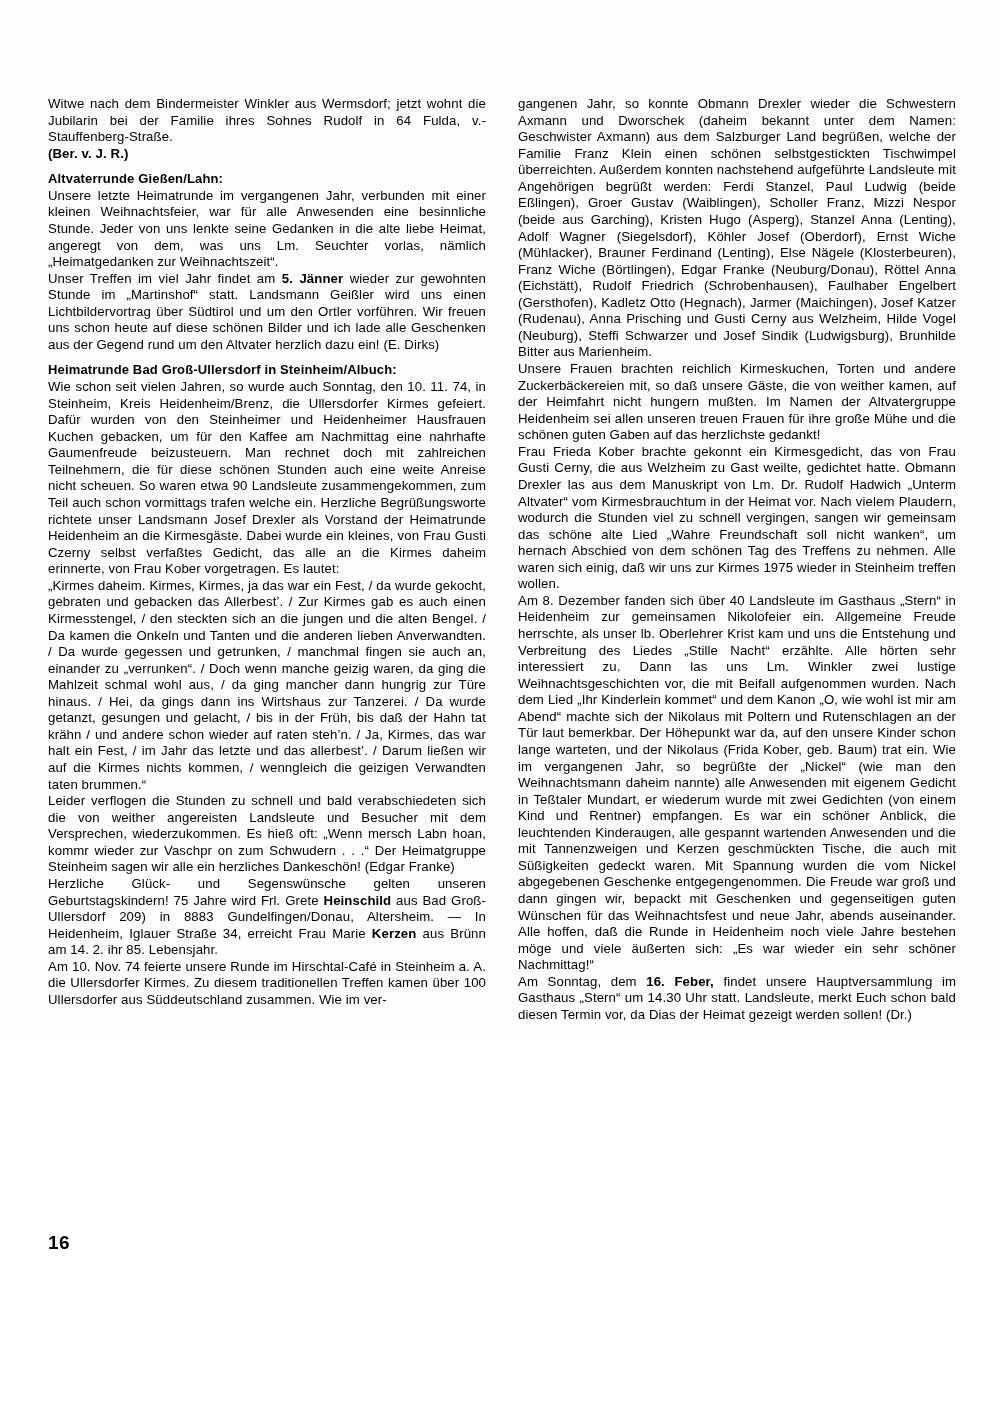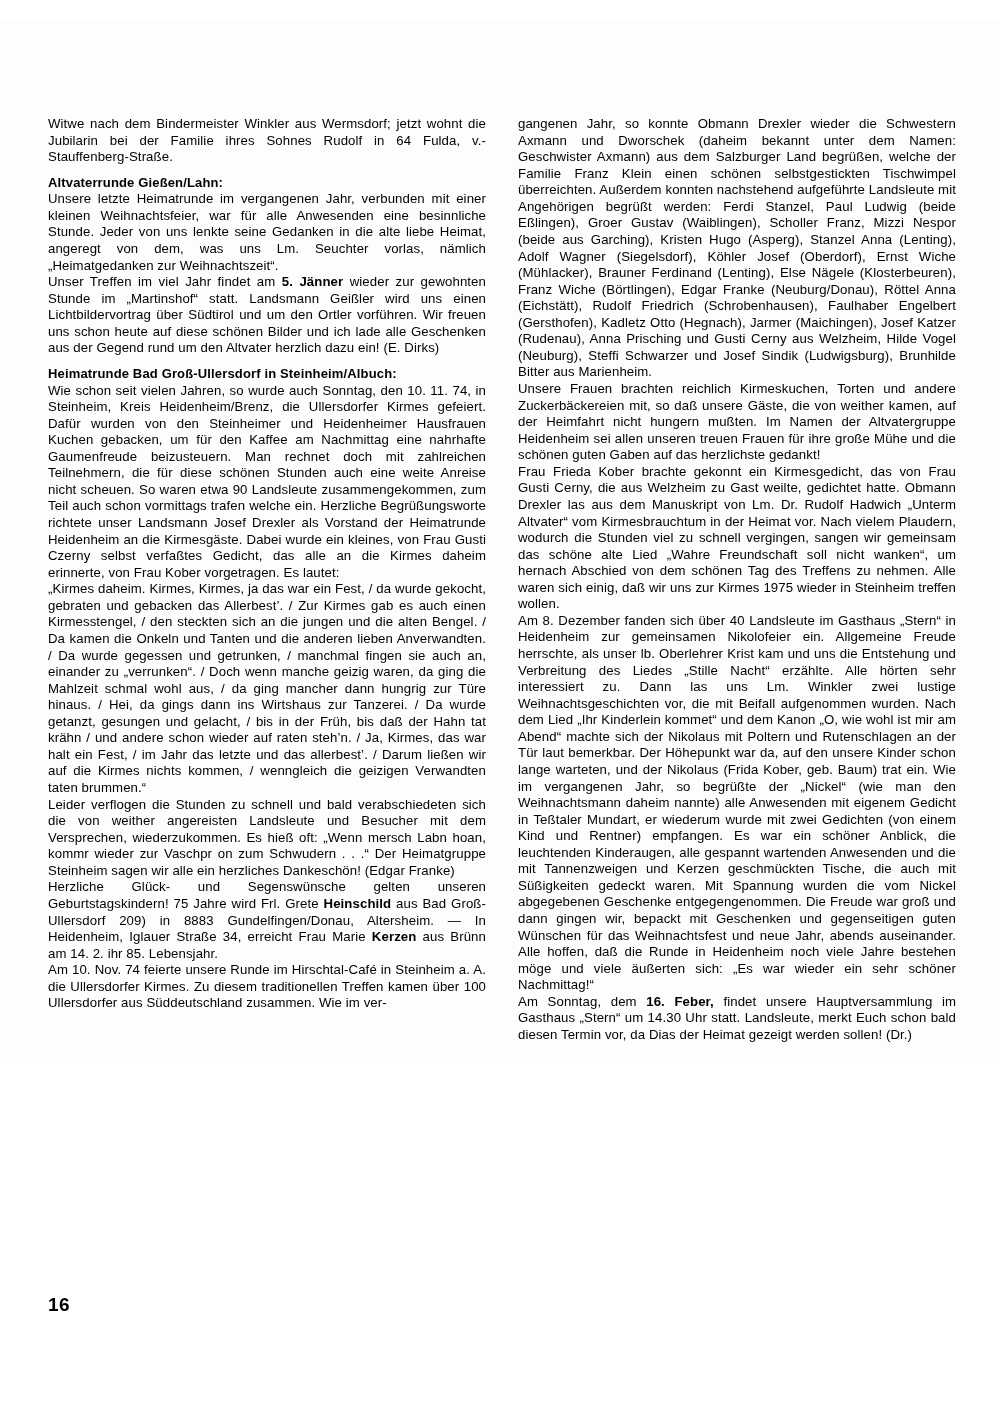--- a/index.html
+++ b/index.html
@@ -14,21 +14,20 @@
     color: #000000;
     position: relative;
     overflow: hidden;
   }
   .page {
     position: absolute;
     left: 0; top: 0;
     width: 1000px;
     height: 1038px;
     background: #fdfdfd;
-    margin-top: 20px;
   }
   .columns {
     position: absolute;
     left: 48px;
     top: 96px;
     width: 908px;
     display: flex;
     gap: 32px;
   }
   .col {
@@ -57,36 +56,37 @@
   }
   .signature {
     text-align: right;
     margin: 0;
     font-weight: bold;
   }
   b { font-weight: bold; }
   .folio {
     position: absolute;
     left: 48px;
-    top: 1274px;
+    top: 1232px;
     font-size: 19px;
     font-weight: bold;
     letter-spacing: 0.5px;
   }
 </style>
 </head>
 <body>
 
 <div class="page">
 
   <div class="columns">
 
     <div class="col">
 
       <p>Witwe nach dem Bindermeister Winkler aus Wermsdorf; jetzt wohnt die Jubilarin bei der Familie ihres Sohnes Rudolf in 64 Fulda, v.-Stauffenberg-Straße.</p>
+      <p class="signature">(Ber. v. J. R.)</p>
 
       <h3 class="section">Altvaterrunde Gießen/Lahn:</h3>
       <p>Unsere letzte Heimatrunde im vergangenen Jahr, verbunden mit einer kleinen Weihnachtsfeier, war für alle Anwesenden eine besinnliche Stunde. Jeder von uns lenkte seine Gedanken in die alte liebe Heimat, angeregt von dem, was uns Lm. Seuchter vorlas, nämlich „Heimatgedanken zur Weihnachtszeit“.</p>
       <p><span>Unser Treffen im viel Jahr findet am </span><b>5. Jänner</b><span> wieder zur gewohnten Stunde im „Martinshof“ statt. Landsmann Geißler wird uns einen Lichtbildervortrag über Südtirol und um den Ortler vorführen. Wir freuen uns schon heute auf diese schönen Bilder und ich lade alle Geschenken aus der Gegend rund um den Altvater herzlich dazu ein! (E. Dirks)</span></p>
 
       <h3 class="section">Heimatrunde Bad Groß-Ullersdorf in Steinheim/Albuch:</h3>
       <p>Wie schon seit vielen Jahren, so wurde auch Sonntag, den 10. 11. 74, in Steinheim, Kreis Heidenheim/Brenz, die Ullersdorfer Kirmes gefeiert. Dafür wurden von den Steinheimer und Heidenheimer Hausfrauen Kuchen gebacken, um für den Kaffee am Nachmittag eine nahrhafte Gaumenfreude beizusteuern. Man rechnet doch mit zahlreichen Teilnehmern, die für diese schönen Stunden auch eine weite Anreise nicht scheuen. So waren etwa 90 Landsleute zusammengekommen, zum Teil auch schon vormittags trafen welche ein. Herzliche Begrüßungsworte richtete unser Landsmann Josef Drexler als Vorstand der Heimatrunde Heidenheim an die Kirmesgäste. Dabei wurde ein kleines, von Frau Gusti Czerny selbst verfaßtes Gedicht, das alle an die Kirmes daheim erinnerte, von Frau Kober vorgetragen. Es lautet:</p>
       <p>„Kirmes daheim. Kirmes, Kirmes, ja das war ein Fest, / da wurde gekocht, gebraten und gebacken das Allerbest’. / Zur Kirmes gab es auch einen Kirmesstengel, / den steckten sich an die jungen und die alten Bengel. / Da kamen die Onkeln und Tanten und die anderen lieben Anverwandten. / Da wurde gegessen und getrunken, / manchmal fingen sie auch an, einander zu „verrunken“. / Doch wenn manche geizig waren, da ging die Mahlzeit schmal wohl aus, / da ging mancher dann hungrig zur Türe hinaus. / Hei, da gings dann ins Wirtshaus zur Tanzerei. / Da wurde getanzt, gesungen und gelacht, / bis in der Früh, bis daß der Hahn tat krähn / und andere schon wieder auf raten steh’n. / Ja, Kirmes, das war halt ein Fest, / im Jahr das letzte und das allerbest’. / Darum ließen wir auf die Kirmes nichts kommen, / wenngleich die geizigen Verwandten taten brummen.“</p>
       <p>Leider verflogen die Stunden zu schnell und bald verabschiedeten sich die von weither angereisten Landsleute und Besucher mit dem Versprechen, wiederzukommen. Es hieß oft: „Wenn mersch Labn hoan, kommr wieder zur Vaschpr on zum Schwudern . . .“ Der Heimatgruppe Steinheim sagen wir alle ein herzliches Dankeschön! (Edgar Franke)</p>
 

